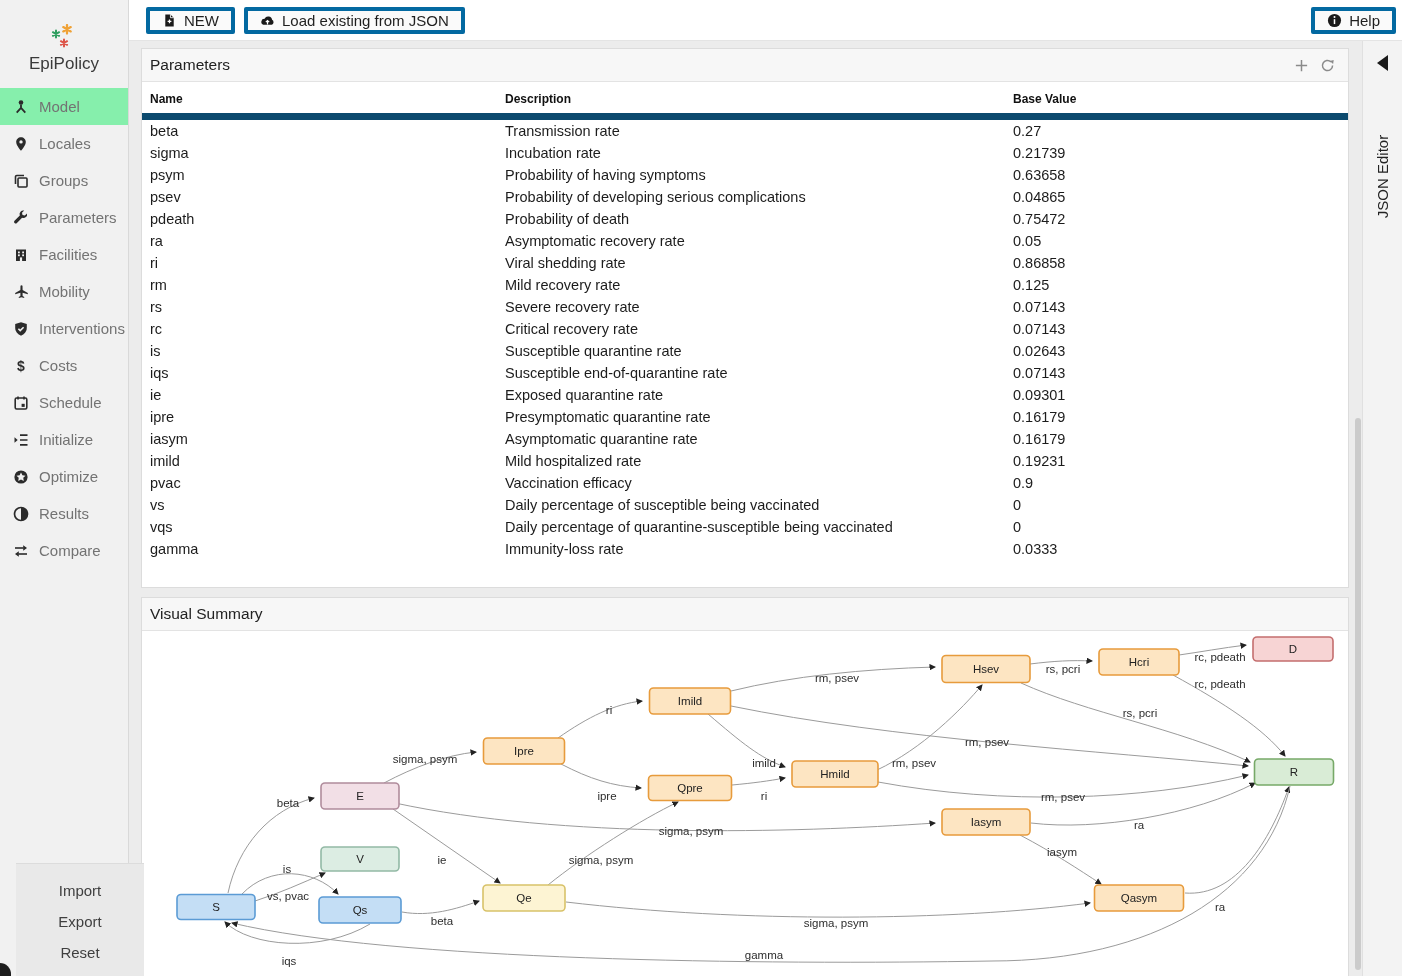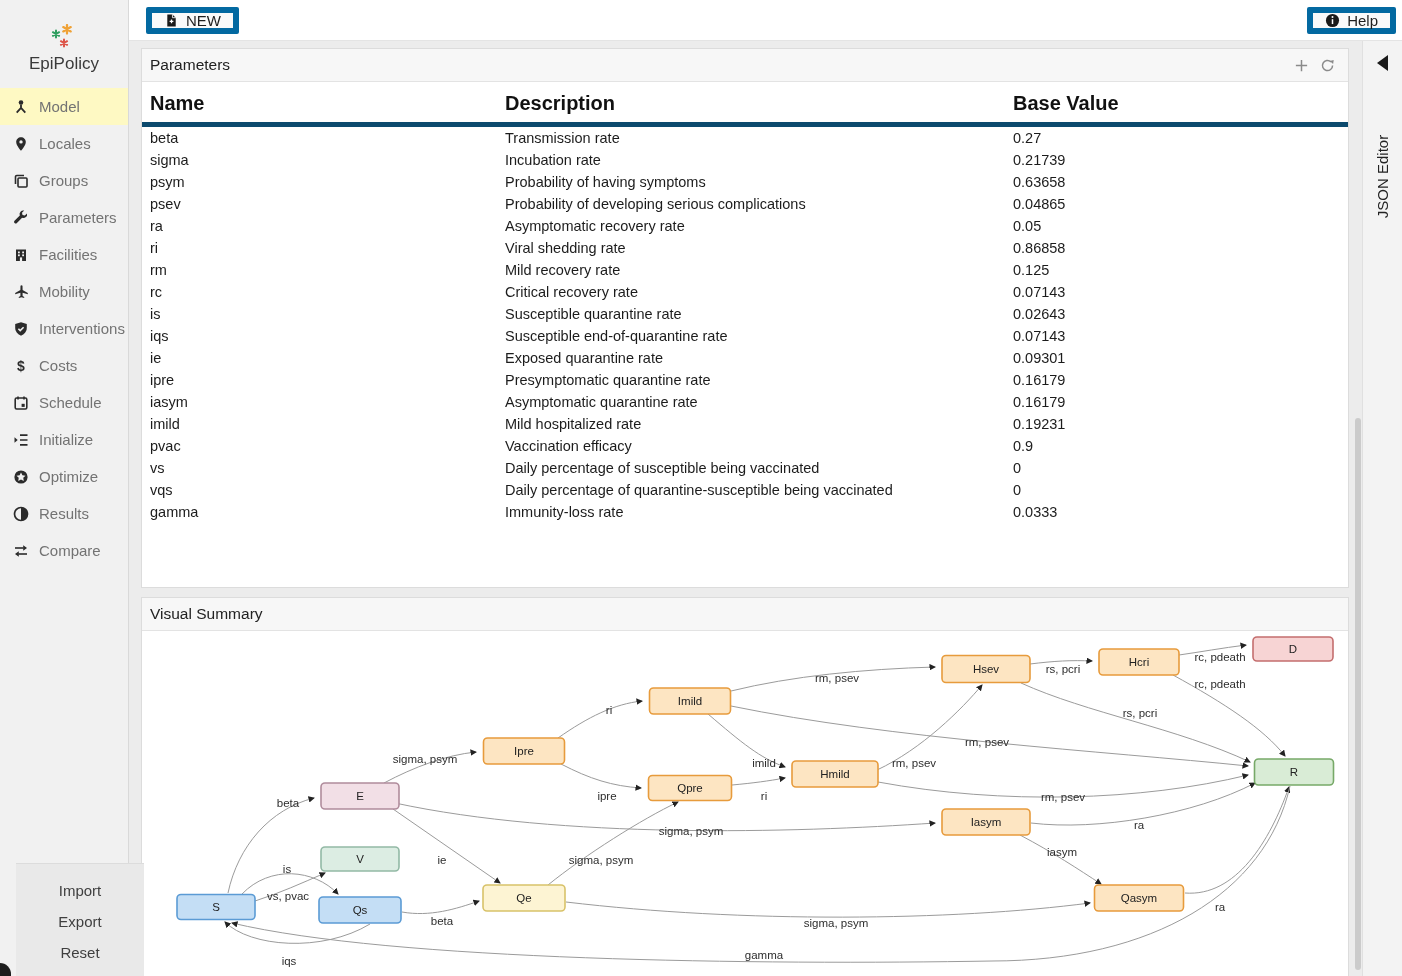--- a/index.html
+++ b/index.html
@@ -8,55 +8,55 @@
 
   
   .sidebar { position:fixed; left:0; top:0; width:129px; height:976px;
              background:#f1f1f1; border-right:1px solid #d9d9d9; z-index:5; }
   .logo { text-align:center; padding-top:24px; }
   .logo-name { font-size:17px; color:#3a3a3a; margin-top:0px; }
   .nav { margin-top:14px; }
   .nav-item { height:37px; display:flex; align-items:center; gap:10px;
               padding-left:13px; cursor:pointer; color:#2b2b2b; }
   .nav-item .nlabel { font-size:15px; color:#737373; }
-  .nav-item.selected { background:#fef9c3; }
+  .nav-item.selected { background:#86efac; }
   .nav-item .nicon { width:16px; height:16px; display:inline-flex; }
   .nav-item svg { width:16px; height:16px; }
   .side-footer { position:absolute; bottom:0; left:16px; width:100%;
                  background:#e9e9e9; border-top:1px solid #dcdcdc; padding:11px 0 8px; }
   .footer-item { height:31px; line-height:31px; text-align:center; font-size:15px;
                  color:#3f3f3f; cursor:pointer; }
   .corner-blob { position:fixed; left:0; bottom:0; width:11px; height:13px;
                  background:#1d1d1d; border-top-right-radius:12px; z-index:9; }
 
   
   .topbar { position:fixed; left:129px; top:0; right:0; height:41px; background:#fff;
             border-bottom:1px solid #e4e4e4; display:flex; align-items:center; z-index:4; }
-  .btn { display:inline-flex; align-items:center; gap:7px; border:6px solid #0369a1;
+  .btn { display:inline-flex; align-items:center; gap:7px; border:4px solid #0369a1;
          background:#fafafa; height:27px; padding:0 12px; font-size:15px; color:#1f1f1f;
          border-radius:2px; cursor:pointer; white-space:nowrap; }
   .btn svg { width:15px; height:15px; }
   .btn-new { margin-left:17px; }
   .btn-load { margin-left:9px; }
   .btn-help { position:absolute; right:6px; }
 
   
   .main { position:fixed; left:129px; top:41px; width:1233px; height:935px;
           background:#ececec; }
   .card { margin-left:12px; width:1208px; background:#fff; border:1px solid #dcdcdc; }
   .card-header { height:33px; background:#f7f7f7; border-bottom:1px solid #e3e3e3;
                  display:flex; align-items:center; padding:0 13px 0 8px; }
   .card-title { font-size:15.5px; color:#222; }
   .header-tools { margin-left:auto; display:flex; align-items:center; gap:11px; color:#8a8a8a; }
   .header-tools svg { width:15px; height:15px; cursor:pointer; }
 
   .params-card { margin-top:7px; height:540px; overflow:hidden; }
   table { border-collapse:collapse; width:100%; }
-  th { text-align:left; font-size:20px; color:#111; font-weight:bold;
-       padding:10px 0 7px 8px; border-bottom:5px solid #0c4a6e; }
+  th { text-align:left; font-size:12px; color:#111; font-weight:bold;
+       padding:10px 0 7px 8px; border-bottom:7px solid #0c4a6e; }
   td { font-size:14.5px; color:#1c1c1c; padding:2.5px 0 2.5px 8px; line-height:17px; }
   .col-name  { width:355px; }
   .col-desc  { width:508px; }
 
   .visual-card { margin-top:9px; height:380px; overflow:hidden; }
   .diagram-wrap { position:relative; width:1206px; height:345px; background:#fff; }
   .diagram-wrap svg { position:absolute; left:0; top:0; }
 
   
   .scrollbar-thumb { position:fixed; left:1355px; top:418px; width:6px; height:552px;
@@ -222,20 +222,27 @@
 <div class="corner-blob"></div>
 
 <div class="topbar">
   <div class="btn btn-new">
     <svg viewBox="0 0 16 16">
       <path d="M3.5 1.5h5.5l3.5 3.5v9.5h-9z" fill="#1a1a1a"></path>
       <path d="M9 1.5v3.5h3.5" fill="none" stroke="#fff" stroke-width="0.9"></path>
       <path d="M8 7v4M6 9h4" stroke="#fff" stroke-width="1.4"></path>
     </svg>
     <span>NEW</span>
+  </div>
+  <div class="btn btn-load">
+    <svg viewBox="0 0 16 16">
+      <path d="M12.9 7.3a4.2 4.2 0 0 0-8-1.1A3.3 3.3 0 0 0 3.6 12.6h8.9a2.9 2.9 0 0 0 .4-5.3z" fill="#1a1a1a"></path>
+      <path d="M8 12.2V8.2M6.2 9.8L8 8l1.8 1.8" stroke="#fff" stroke-width="1.3" fill="none"></path>
+    </svg>
+    <span>Load existing from JSON</span>
   </div>
   <div class="btn btn-help">
     <svg viewBox="0 0 16 16">
       <circle cx="8" cy="8" r="7" fill="#1a1a1a"></circle>
       <rect x="7.2" y="6.6" width="1.6" height="5.2" fill="#fff"></rect>
       <circle cx="8" cy="4.2" r="1.05" fill="#fff"></circle>
     </svg>
     <span>Help</span>
   </div>
 </div>
@@ -278,33 +285,43 @@
             <td>psym</td>
             <td>Probability of having symptoms</td>
             <td>0.63658</td>
           </tr>
           <tr>
             <td>psev</td>
             <td>Probability of developing serious complications</td>
             <td>0.04865</td>
           </tr>
           <tr>
+            <td>pdeath</td>
+            <td>Probability of death</td>
+            <td>0.75472</td>
+          </tr>
+          <tr>
             <td>ra</td>
             <td>Asymptomatic recovery rate</td>
             <td>0.05</td>
           </tr>
           <tr>
             <td>ri</td>
             <td>Viral shedding rate</td>
             <td>0.86858</td>
           </tr>
           <tr>
             <td>rm</td>
             <td>Mild recovery rate</td>
             <td>0.125</td>
+          </tr>
+          <tr>
+            <td>rs</td>
+            <td>Severe recovery rate</td>
+            <td>0.07143</td>
           </tr>
           <tr>
             <td>rc</td>
             <td>Critical recovery rate</td>
             <td>0.07143</td>
           </tr>
           <tr>
             <td>is</td>
             <td>Susceptible quarantine rate</td>
             <td>0.02643</td>

